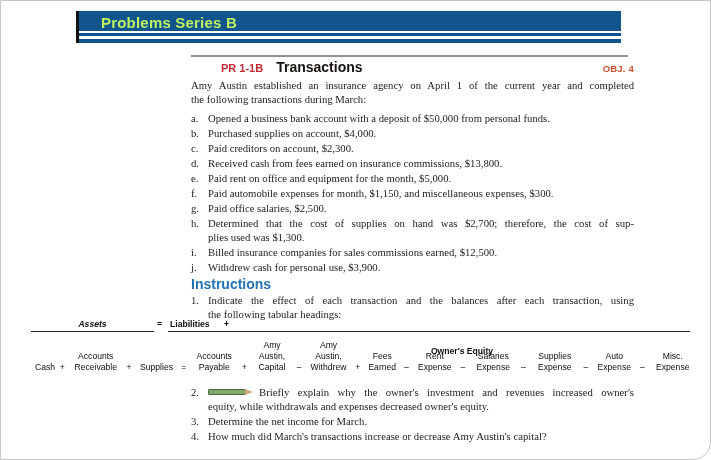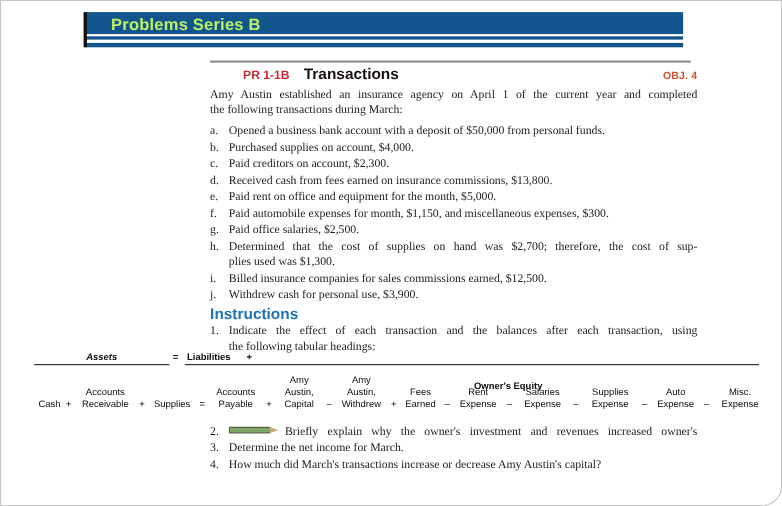--- a/index.html
+++ b/index.html
@@ -242,20 +242,21 @@
           <div>Expense</div>
         </div>
       </div>
   </div>
 
   <div class="content-bottom">
       <div class="item">
         <div class="lbl">2.</div>
         <div class="txt">
           <div class="jline"><span class="pencil"></span>Briefly explain why the owner's investment and revenues increased owner's</div>
+          <div>equity, while withdrawals and expenses decreased owner's equity.</div>
         </div>
       </div>
       <div class="item">
         <div class="lbl">3.</div>
         <div class="txt">
           <div>Determine the net income for March.</div>
         </div>
       </div>
       <div class="item">
         <div class="lbl">4.</div>

